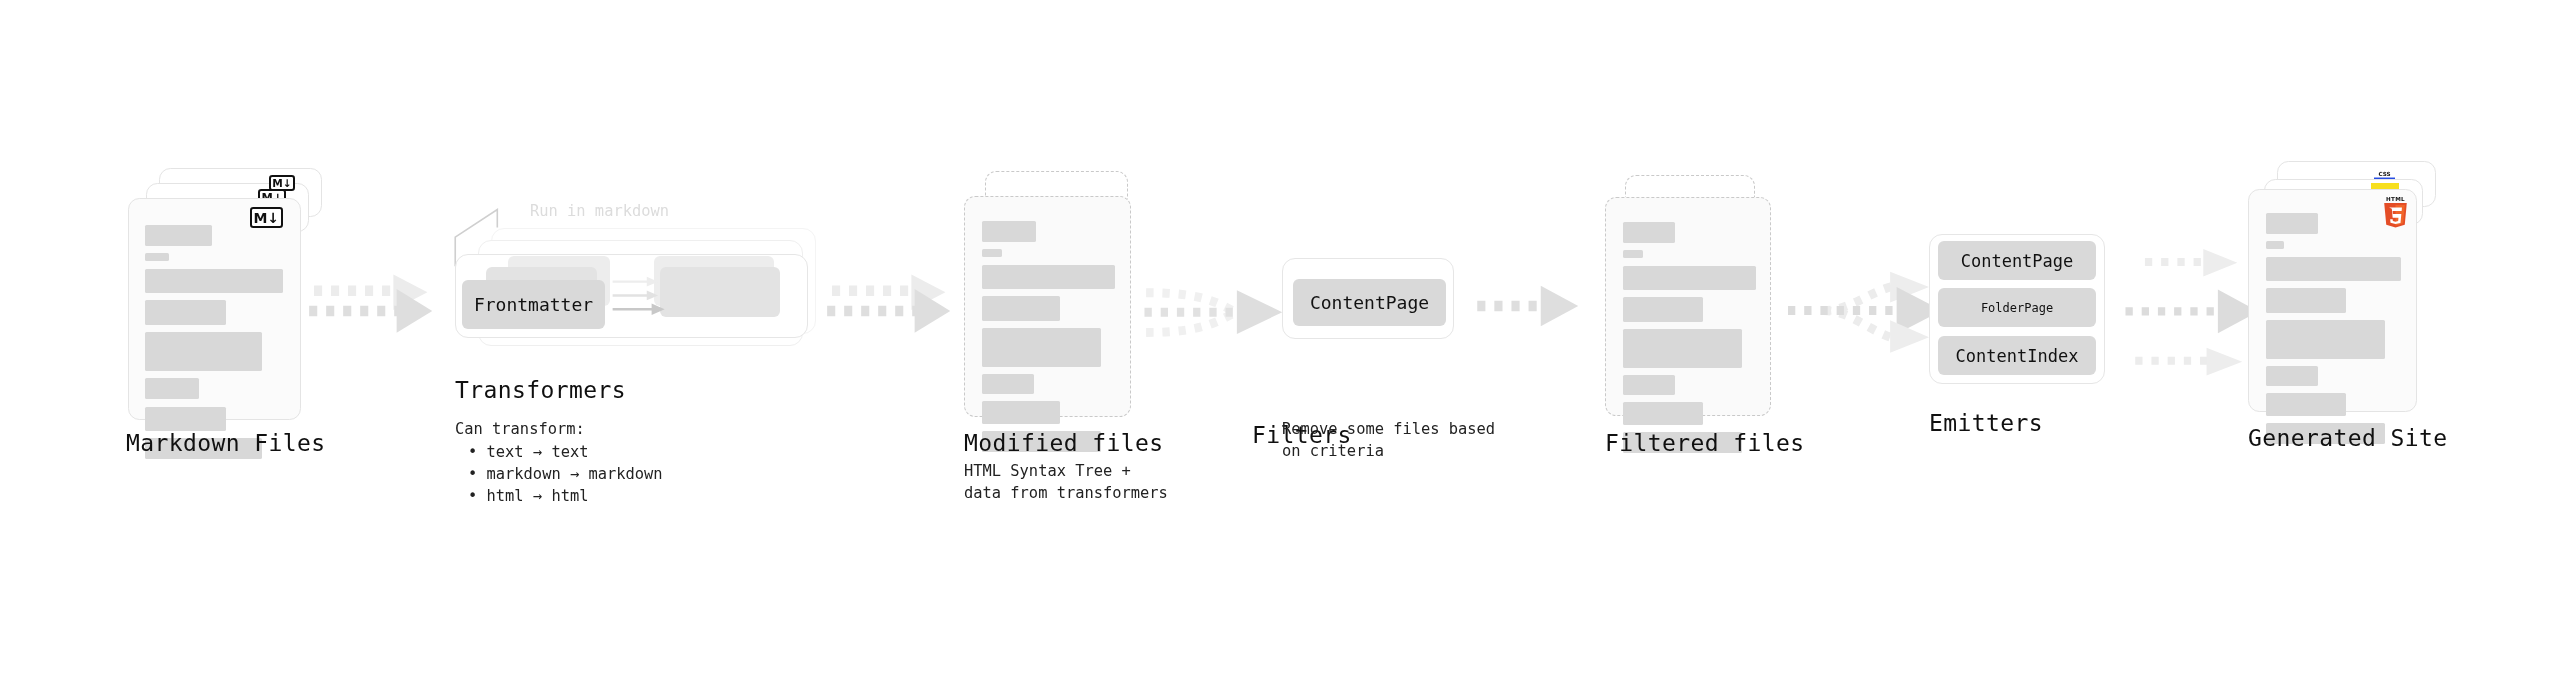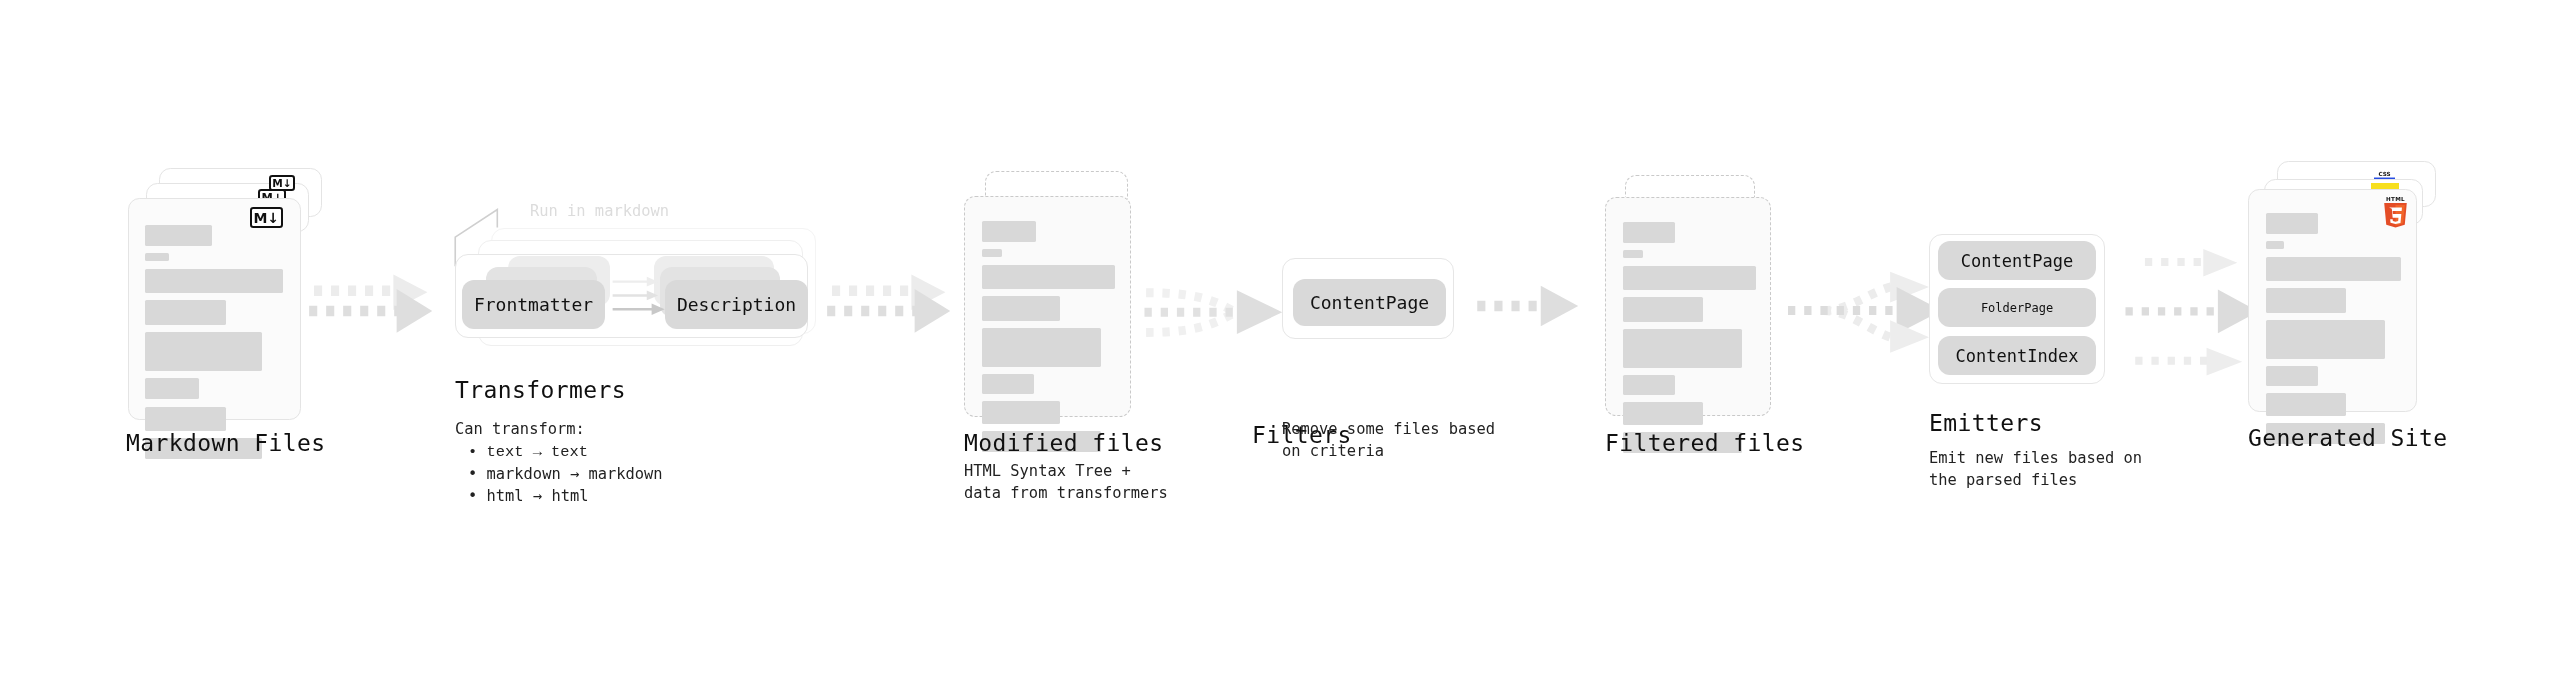--- a/index.html
+++ b/index.html
@@ -48,21 +48,21 @@
     position: absolute;
     border-radius: 13px;
     border: 1.6px solid #e6e6e6;
     background: #ffffff;
   }
   .groupbox.faded1 { border-color: #efefef; }
   .groupbox.faded2 { border-color: #f4f4f4; }
 
   .chip {
     position: absolute;
-    border-radius: 12px;
+    border-radius: 6px;
     background: #d9d9d9;
     color: #111111;
     font-size: 18px;
     display: flex;
     align-items: center;
     justify-content: center;
     white-space: nowrap;
   }
   .chip.ghost1 { background: #e3e3e3; color: transparent; }
   .chip.ghost2 { background: #ededed; color: transparent; }
@@ -145,36 +145,35 @@
   <div class="groupbox faded2" style="left:491px; top:228px; width:325px; height:106px;"></div>
   <div class="groupbox faded1" style="left:478px; top:240px; width:325px; height:106px;"></div>
   <div class="groupbox" style="left:455px; top:254px; width:353px; height:84px;"></div>
 
   <div class="chip ghost2" style="left:508px; top:256px; width:102px; height:50px;"></div>
   <div class="chip ghost1" style="left:486px; top:267px; width:111px; height:50px;"></div>
   <div class="chip ghost2" style="left:654px; top:256px; width:120px; height:50px;"></div>
   <div class="chip ghost1" style="left:660px; top:267px; width:120px; height:50px;"></div>
 
   <div class="chip" style="left:462px; top:280px; width:143px; height:49px;">Frontmatter</div>
-  <div class="chip" style="left:665px; top:280px; width:143px; height:49px;">Description</div>
 
   <svg class="abs" style="left:611px; top:275px;" width="65" height="49" viewBox="0 0 80 60">
     <g fill="none">
       <line x1="2" y1="8" x2="46" y2="8" stroke="#ededed" stroke-width="3"></line>
       <polygon points="44,2 58,8 44,14" fill="#ededed"></polygon>
       <line x1="2" y1="25" x2="46" y2="25" stroke="#e2e2e2" stroke-width="3"></line>
       <polygon points="44,19 58,25 44,31" fill="#e2e2e2"></polygon>
       <line x1="2" y1="42" x2="52" y2="42" stroke="#c8c8c8" stroke-width="3"></line>
       <polygon points="50,35 66,42 50,49" fill="#c8c8c8"></polygon>
     </g>
   </svg>
 
   <div class="title" style="left:455px; top:377px;">Transformers</div>
   <div class="sub" style="left:455px; top:418px;">Can transform:</div>
-  <div class="sub" style="left:468px; top:441px;font-family:Liberation Mono, monospace;">• text → text</div>
+  <div class="sub" style="left:468px; top:441px;">• text → text</div>
   <div class="sub" style="left:468px; top:463px;">• markdown → markdown</div>
   <div class="sub" style="left:468px; top:485px;">• html → html</div>
 
   <svg class="abs" style="left:827px; top:268px;" width="138" height="81" viewBox="0 0 170 100">
     <g stroke="#ececec" stroke-width="13" stroke-dasharray="10 11" fill="none">
       <line x1="6" y1="28" x2="108" y2="28"></line>
     </g>
     <polygon points="104,8 146,30 104,52" fill="#ececec"></polygon>
     <g stroke="#dedede" stroke-width="13" stroke-dasharray="10 11" fill="none">
       <line x1="0" y1="53" x2="112" y2="53"></line>
@@ -253,22 +252,20 @@
     <polygon points="134,63 190,92 134,121" fill="#dcdcdc"></polygon>
     <polygon points="126,104 174,125 126,144" fill="#ededed"></polygon>
   </svg>
 
   <div class="groupbox" style="left:1929px; top:234px; width:176px; height:150px;"></div>
   <div class="chip" style="left:1938px; top:241px; width:158px; height:39px; font-size:17px;">ContentPage</div>
   <div class="chip" style="left:1938px; top:288px; width:158px; height:39px; font-size:12px;">FolderPage</div>
   <div class="chip" style="left:1938px; top:336px; width:158px; height:39px; font-size:17px;">ContentIndex</div>
 
   <div class="title" style="left:1929px; top:410px;">Emitters</div>
-  <div class="sub" style="left:1929px; top:447px;">Emit new files based on
-the parsed files</div>
 
   <svg class="abs" style="left:2119px; top:236px;" width="154" height="154" viewBox="0 0 190 190">
     <g fill="none" stroke-width="10" stroke-dasharray="9 11">
       <line x1="32" y1="32" x2="108" y2="32" stroke="#ececec"></line>
       <line x1="8" y1="93" x2="128" y2="93" stroke="#dcdcdc"></line>
       <line x1="20" y1="154" x2="112" y2="154" stroke="#ececec"></line>
     </g>
     <polygon points="104,16 146,33 104,50" fill="#ededed"></polygon>
     <polygon points="122,66 172,93 122,120" fill="#dcdcdc"></polygon>
     <polygon points="108,138 152,155 108,172" fill="#ededed"></polygon>

